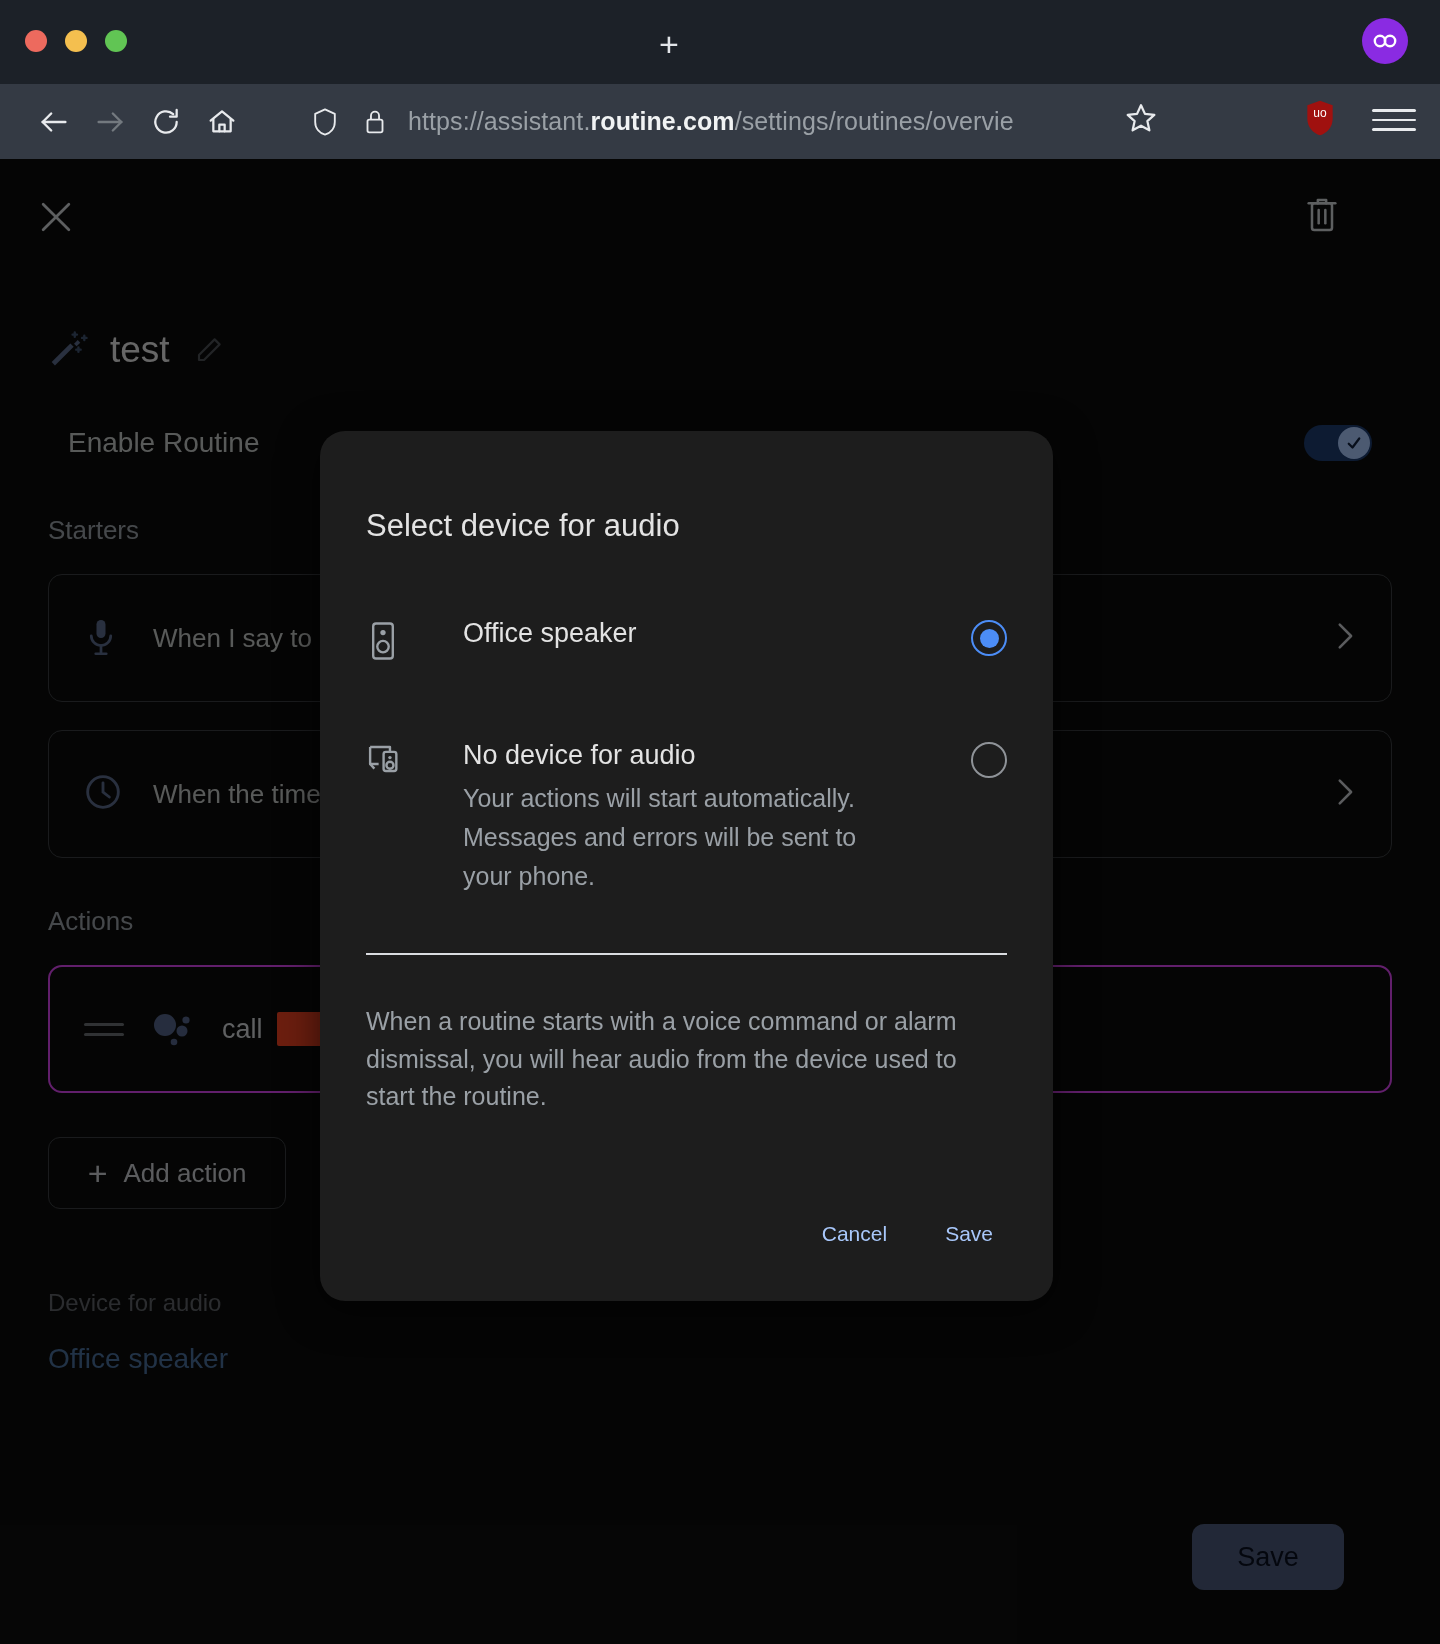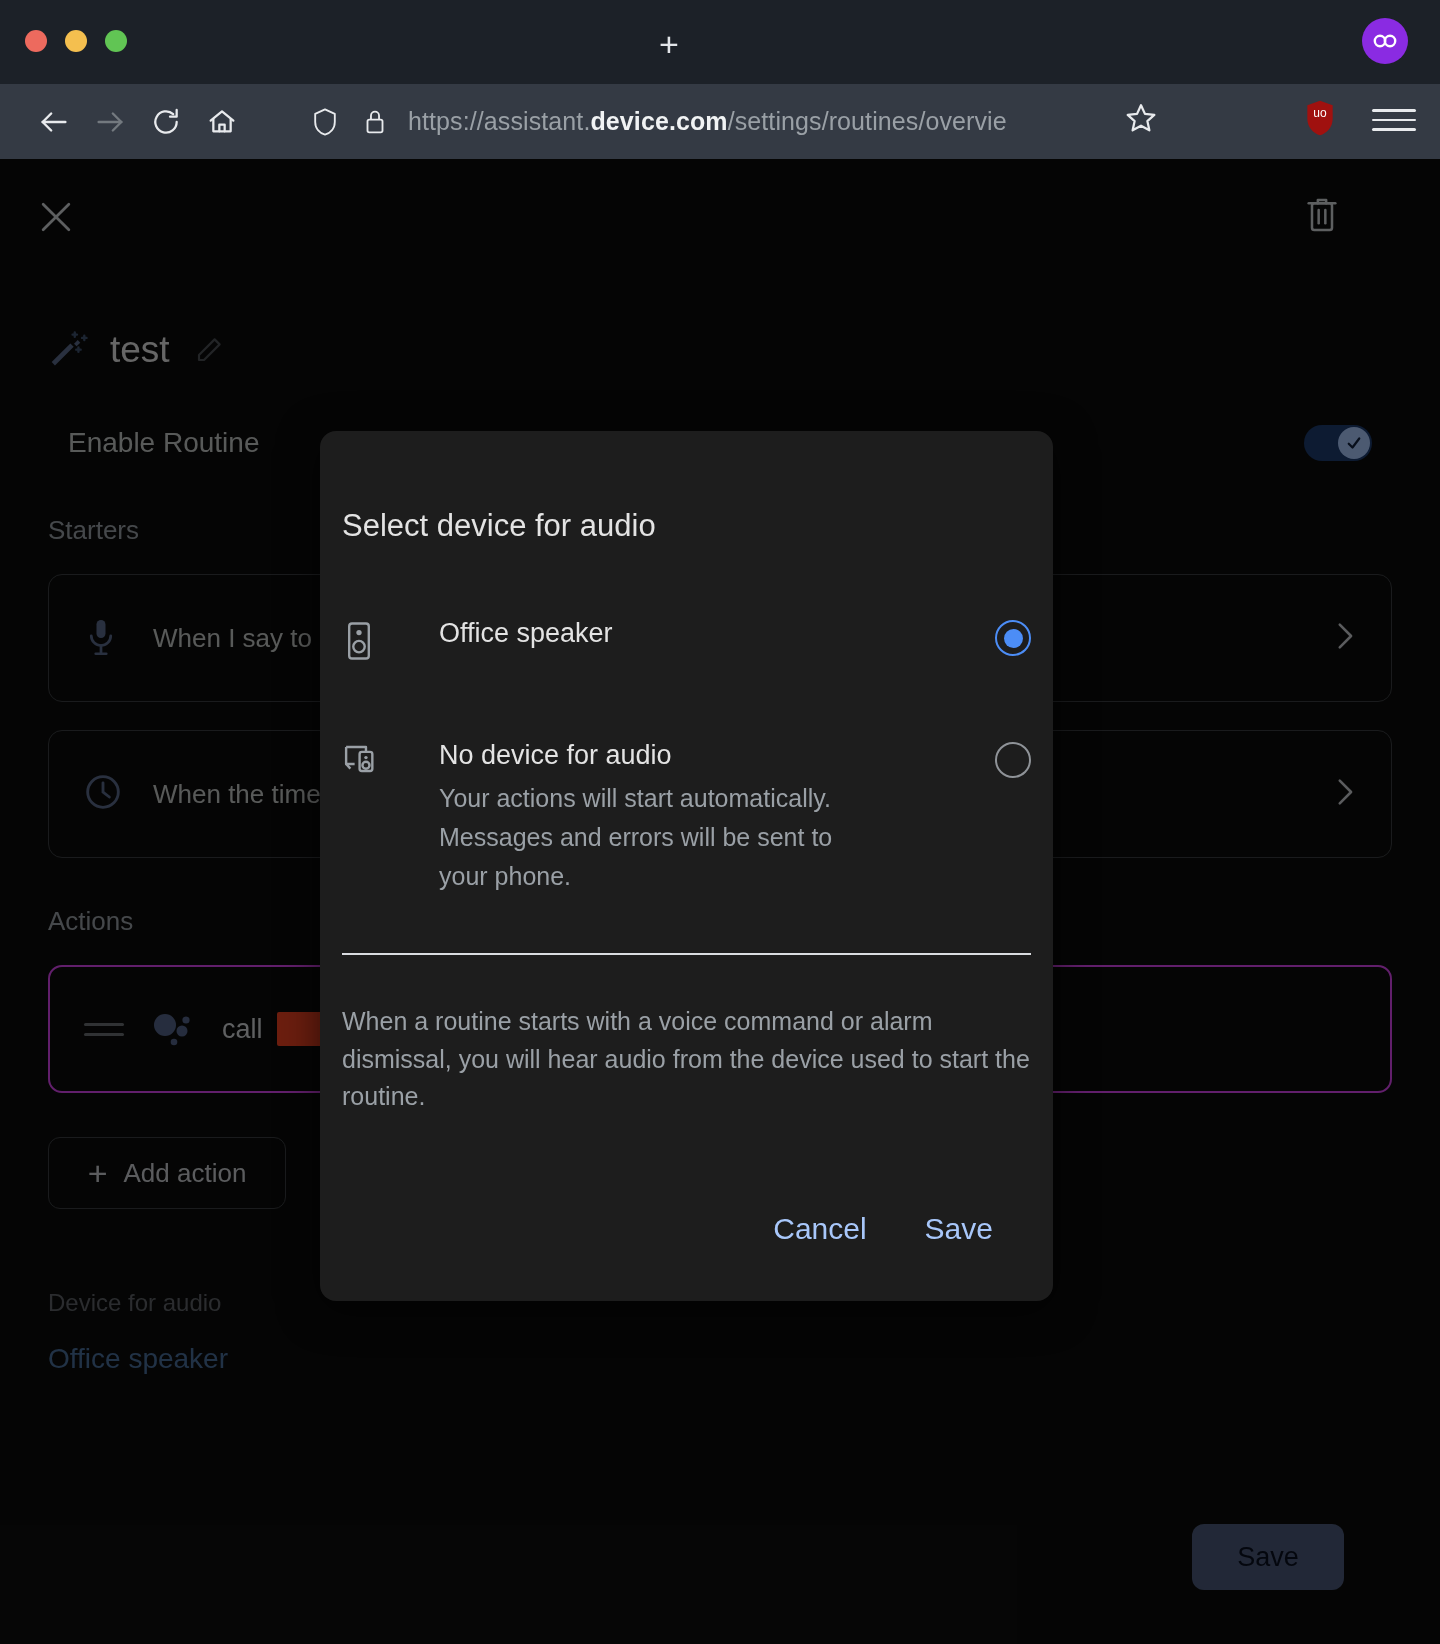--- a/index.html
+++ b/index.html
@@ -133,36 +133,36 @@
     position: absolute; right: 96px; bottom: 54px; width: 152px; height: 66px;
     background: #4c5a7a; border-radius: 12px;
     display: flex; align-items: center; justify-content: center;
     color: #0b1020; font-size: 27px;
   }
 
   
   .scrim { position: absolute; inset: 159px 0 0 0; background: rgba(0,0,0,.55); }
   .dialog {
     position: absolute; left: 320px; top: 431px; width: 733px; height: 870px;
-    background: #1d1d1d; border-radius: 16px; padding: 0 22px;
+    background: #1d1d1d; border-radius: 25px; padding: 0 46px;
     box-shadow: 0 8px 40px rgba(0,0,0,.6);
   }
   .dlg-title { font-size: 31px; color: #e3e3e3; padding-top: 77px; }
   .opt { display: flex; align-items: flex-start; margin-top: 74px; }
   .opt-ico { width: 52px; flex: 0 0 52px; color: #9aa0a6; padding-top: 2px; }
   .opt-body { flex: 1; padding-left: 45px; }
   .opt-title { font-size: 27px; color: #e3e3e3; }
   .opt-desc { font-size: 25px; color: #9aa0a6; line-height: 1.55; margin-top: 8px; max-width: 440px; }
   .radio { width: 36px; height: 36px; border-radius: 50%; border: 2.5px solid #8f9398; flex: 0 0 36px; margin-top: 2px; }
   .radio.on { border-color: #4c8df6; display: flex; align-items: center; justify-content: center; }
   .radio.on::after { content: ""; width: 19px; height: 19px; border-radius: 50%; background: #4c8df6; }
   .divider { height: 2px; background: #dadce0; margin-top: 58px; }
   .dlg-help { font-size: 25px; color: #9aa0a6; line-height: 1.5; margin-top: 48px; }
   .dlg-actions { position: absolute; right: 46px; bottom: 45px; display: flex; gap: 30px; align-items: center; }
-  .dlg-btn { font-size: 30px; color: #a8c7fa; padding: 10px 14px; }
+  .dlg-btn { font-size: 21px; color: #a8c7fa; padding: 10px 14px; }
 </style>
 </head>
 <body>
 
 <div class="browser">
 
   <div class="titlebar">
     <div class="traffic">
       <span class="tl red"></span>
       <span class="tl yellow"></span>
@@ -209,21 +209,21 @@
         <svg width="28" height="30" viewBox="0 0 24 26" fill="none" stroke="currentColor" stroke-width="1.6" stroke-linejoin="round">
             <path d="M12 2 3.5 6v7c0 6 4.2 9.7 8.5 11 4.3-1.3 8.5-5 8.5-11V6z"></path>
           </svg>
       </span>
       <span class="lock-ico">
         <svg width="24" height="30" viewBox="0 0 20 26" fill="none" stroke="currentColor" stroke-width="1.6" stroke-linejoin="round">
             <rect x="3.5" y="11" width="13" height="11" rx="1.6"></rect>
             <path d="M6.5 11V7.5a3.5 3.5 0 0 1 7 0V11"></path>
           </svg>
       </span>
-      <span class="url"><span>https://assistant.</span><b>device.com</b><span>/settings/routines/overvie</span></span>
+      <span class="url"><span>https://assistant.</span><b>routine.com</b><span>/settings/routines/overvie</span></span>
     </div>
 
     <div class="star">
       <svg width="34" height="34" viewBox="0 0 24 24" fill="none" stroke="currentColor" stroke-width="1.6" stroke-linejoin="round">
           <polygon points="12,3 14.8,9.1 21.4,9.8 16.5,14.2 17.9,20.7 12,17.4 6.1,20.7 7.5,14.2 2.6,9.8 9.2,9.1"></polygon>
         </svg>
     </div>
     <div class="ublock">
       <svg width="32" height="38" viewBox="0 0 24 28">
           <path d="M12 1 2.5 4.5v10C2.5 21 7 25.3 12 27c5-1.7 9.5-6 9.5-12.5v-10z" fill="#a0110f"></path>

